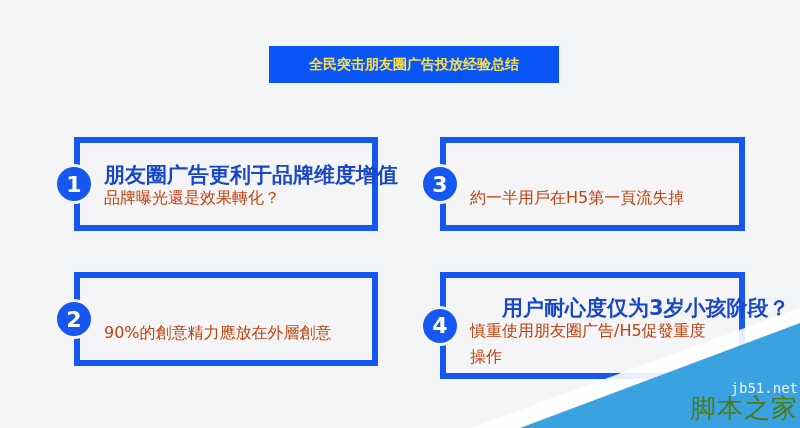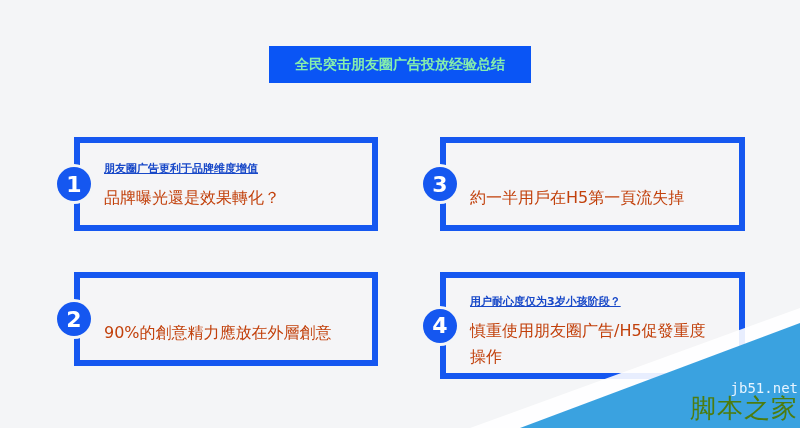--- a/index.html
+++ b/index.html
@@ -2,54 +2,53 @@
 <html><head>
 <meta charset="utf-8">
 <style>
   html, body { margin: 0; padding: 0; }
   body {
     width: 800px; height: 428px; overflow: hidden; position: relative;
     background: #f4f5f7;
     font-family: "DejaVu Sans", "Liberation Sans", sans-serif;
   }
   .banner {
-    position: absolute; left: 269px; top: 46px; width: 262px; height: 37px;
-    background: #0a55f5; color: #86efac; font-weight: bold; font-size: 14px;
+    position: absolute; left: 269px; top: 46px; width: 290px; height: 37px;
+    background: #0a55f5; color: #fde047; font-weight: bold; font-size: 14px;
     display: flex; align-items: center; justify-content: center;
     letter-spacing: 0px;
   }
   .card {
     position: absolute; box-sizing: border-box;
     border: 6px solid #1557f0; background: #f5f5f7;
   }
   .card .num {
     position: absolute; width: 34px; height: 34px; border-radius: 50%;
     background: #1557f0; color: #fff; font-weight: bold; font-size: 22px;
     display: flex; align-items: center; justify-content: center;
     left: -23px; top: 50%; transform: translateY(-50%);
     box-shadow: 0 0 0 3px #f4f5f7;
   }
   .card .title {
-    position: absolute; left: 24px; color: #1848c8; font-weight: bold; font-size: 11px;
+    position: absolute; left: 24px; color: #1848c8; font-weight: bold; font-size: 21px;
     white-space: nowrap;
-    text-decoration: underline;
   }
   .card .sub {
     position: absolute; left: 24px; color: #c2410c; font-size: 16px; line-height: 26px;
     white-space: nowrap;
   }
   #c1 { left: 74px; top: 137px; width: 304px; height: 94px; }
   #c2 { left: 74px; top: 272px; width: 304px; height: 94px; }
   #c3 { left: 440px; top: 137px; width: 305px; height: 94px; }
   #c4 { left: 440px; top: 272px; width: 305px; height: 107px; }
   #c1 .title, #c3 .title { top: 18px; }
   #c1 .sub, #c3 .sub { top: 42px; }
   #c2 .title { top: 18px; }
   #c2 .sub { top: 42px; }
-  #c4 .title { top: 16px; }
+  #c4 .title { top: 16px; margin-left: 32px; }
   #c4 .sub { top: 40px; width: 240px; white-space: normal; }
   .wm-white {
     position: absolute; right: 0; bottom: 0; width: 0; height: 0;
     border-style: solid; border-width: 0 0 120px 330px;
     border-color: transparent transparent #ffffff transparent;
     opacity: 0.9;
   }
   .wm-blue {
     position: absolute; right: 0; bottom: 0; width: 0; height: 0;
     border-style: solid; border-width: 0 0 105px 280px;

